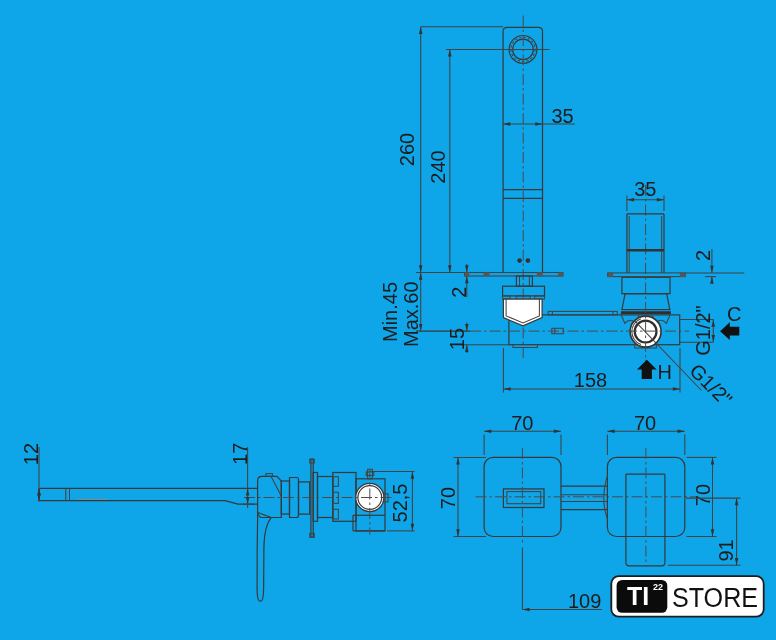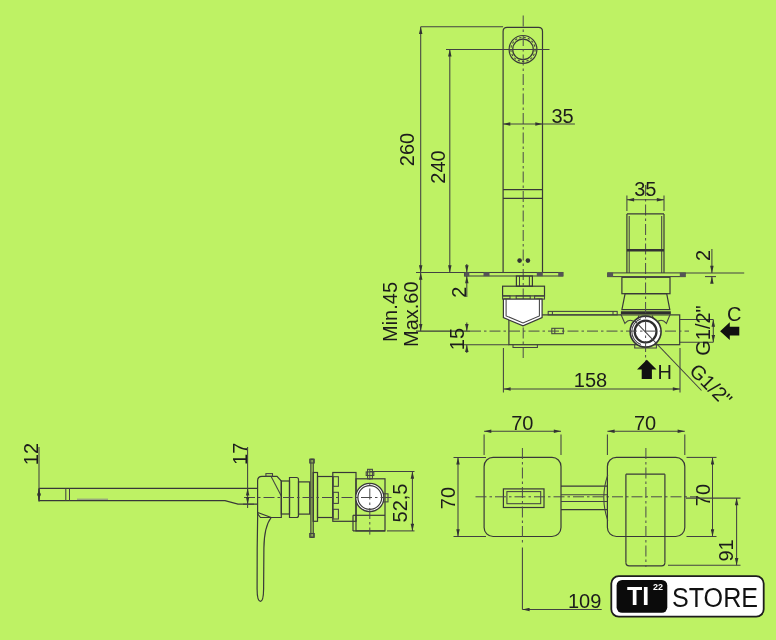--- a/index.html
+++ b/index.html
@@ -1,16 +1,16 @@
 <!DOCTYPE html>
 <html><head>
 <meta charset="utf-8">
 <style>
 html,body{margin:0;padding:0;background:#fff;}
-#page{position:relative;width:776px;height:640px;background:#bef264;overflow:hidden;}
+#page{position:relative;width:776px;height:640px;background:#0ea5e9;overflow:hidden;}
 svg{position:absolute;top:0;left:0;}
 text{font-family:"Liberation Sans",sans-serif;fill:#1c1c1c;}
 .ln{stroke:#383838;stroke-width:1.2;fill:none;}
 .th{stroke:#424242;stroke-width:1.05;fill:none;}
 .cl{stroke:#4a4a4a;stroke-width:1;fill:none;stroke-dasharray:11 3 2.5 3;}
 .dim{font-size:20px;}
 </style>
 </head>
 <body>
 <div id="page">

